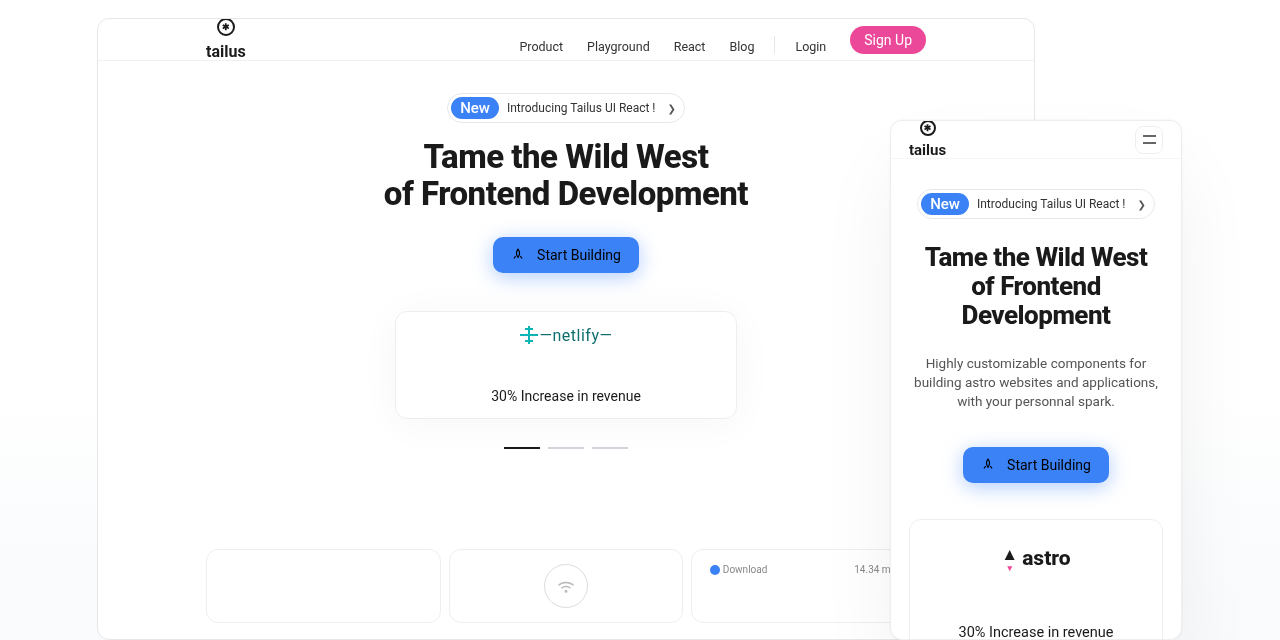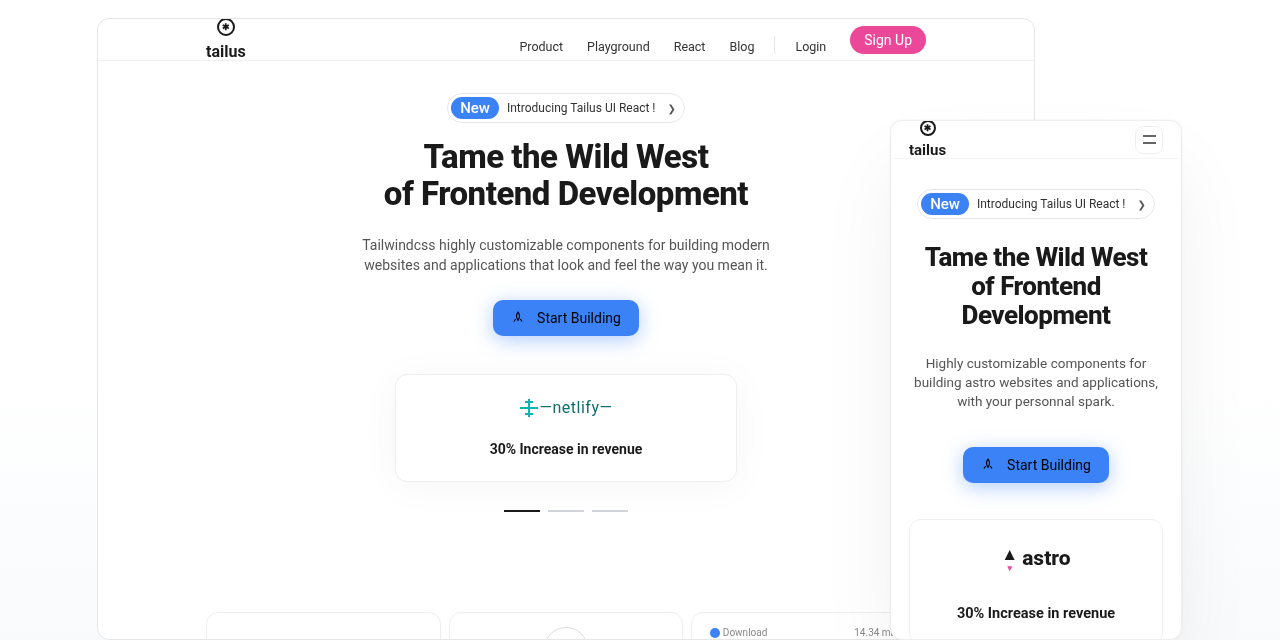--- a/index.html
+++ b/index.html
@@ -177,21 +177,22 @@
 .netlify-mark span {
   position: absolute;
   background: #0cb5b5;
 }
 .netlify-mark .h { width: 18px; height: 2px; top: 8px; left: 0; }
 .netlify-mark .v { width: 2px; height: 18px; top: 0; left: 8px; }
 .netlify-mark .d1 { width: 8px; height: 2px; top: 2px; left: 5px; }
 .netlify-mark .d2 { width: 8px; height: 2px; top: 14px; left: 5px; }
 .card-stat {
   font-size: 14px;
-  font-weight: 700;
+  font-weight: 400;
+  margin-top: 19px;
 }
 
 .indicators {
   display: flex;
   gap: 8px;
   margin-top: 28px;
 }
 .indicator {
   width: 36px;
   height: 2px;
@@ -364,21 +365,20 @@
   <div class="hero">
     <div class="pill">
       <span class="pill-badge">New</span>
       <span>Introducing Tailus UI React !</span>
       <span class="pill-chevron">❯</span>
     </div>
     <div class="hero-title">
       <div>Tame the Wild West</div>
       <div>of Frontend Development</div>
     </div>
-    <div class="hero-sub">Tailwindcss highly customizable components for building modern websites and applications that look and feel the way you mean it.</div>
     <div class="cta-btn">
       <svg width="14" height="14" viewBox="0 0 24 24" fill="none" stroke="currentColor" stroke-width="2">
           <path d="M12 2c-3 4-3 10 0 14 3-4 3-10 0-14z"></path>
           <path d="M8 14l-3 4M16 14l3 4"></path>
         </svg>
       <span>Start Building</span>
     </div>
     <div class="card">
       <div class="card-logo">
         <div class="netlify-mark">

